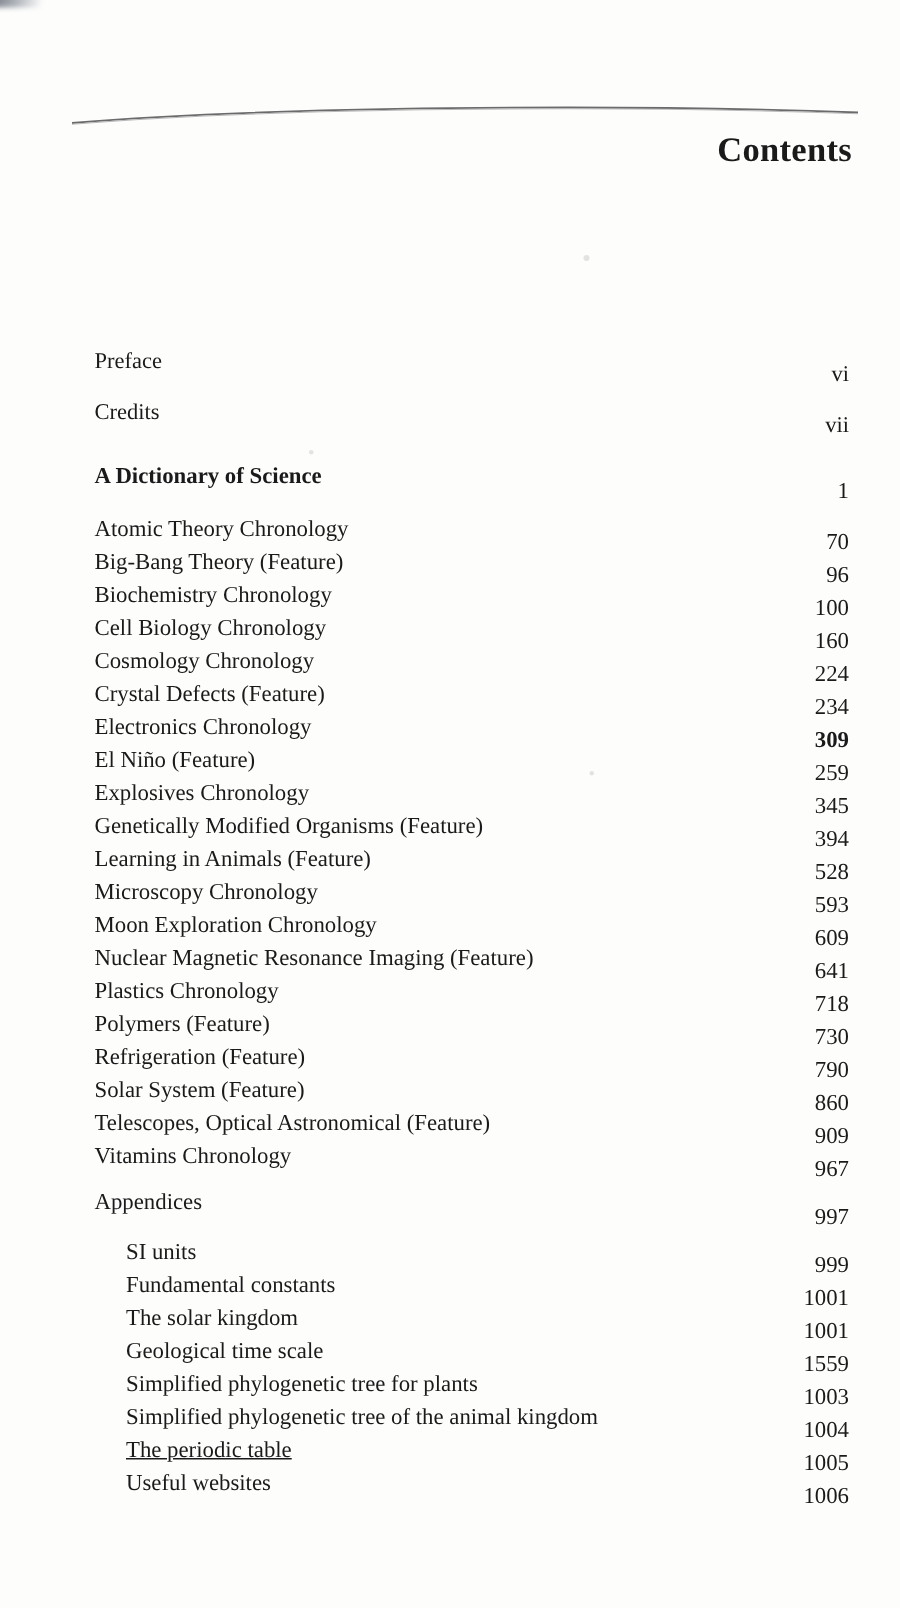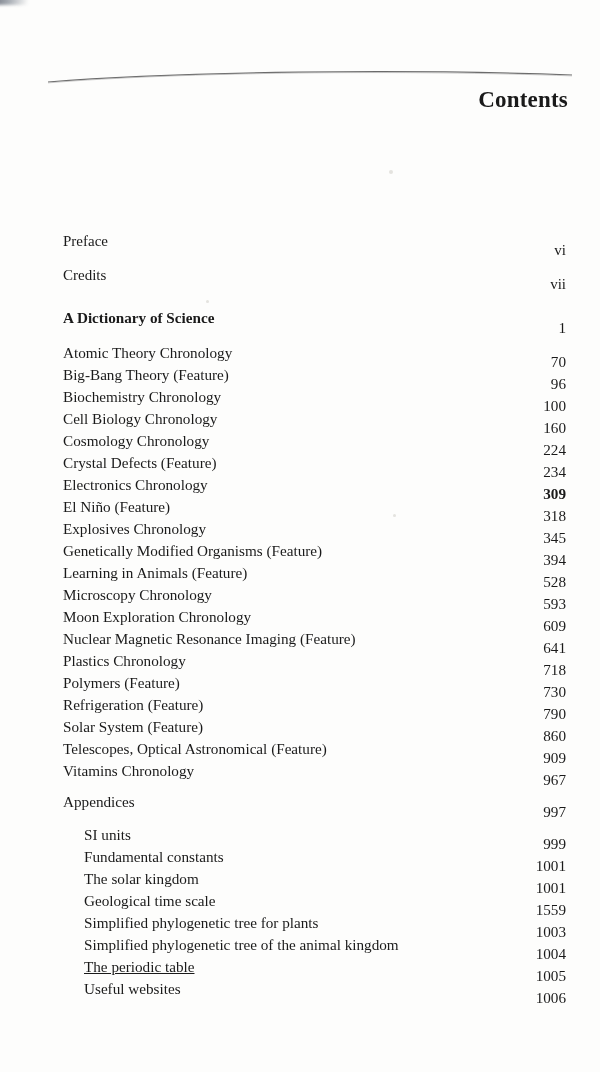--- a/index.html
+++ b/index.html
@@ -145,21 +145,21 @@
     <div class="row">
       <span class="label" style="top:455px;">Crystal Defects (Feature)</span>
       <span class="pageno" style="top:464px;">234</span>
     </div>
     <div class="row">
       <span class="label" style="top:477px;">Electronics Chronology</span>
       <span class="pageno" style="top:486px;font-weight:bold;">309</span>
     </div>
     <div class="row">
       <span class="label" style="top:499px;">El Niño (Feature)</span>
-      <span class="pageno" style="top:508px;">318</span>
+      <span class="pageno" style="top:508px;">259</span>
     </div>
     <div class="row">
       <span class="label" style="top:521px;">Explosives Chronology</span>
       <span class="pageno" style="top:530px;">345</span>
     </div>
     <div class="row">
       <span class="label" style="top:543px;">Genetically Modified Organisms (Feature)</span>
       <span class="pageno" style="top:552px;">394</span>
     </div>
     <div class="row">

